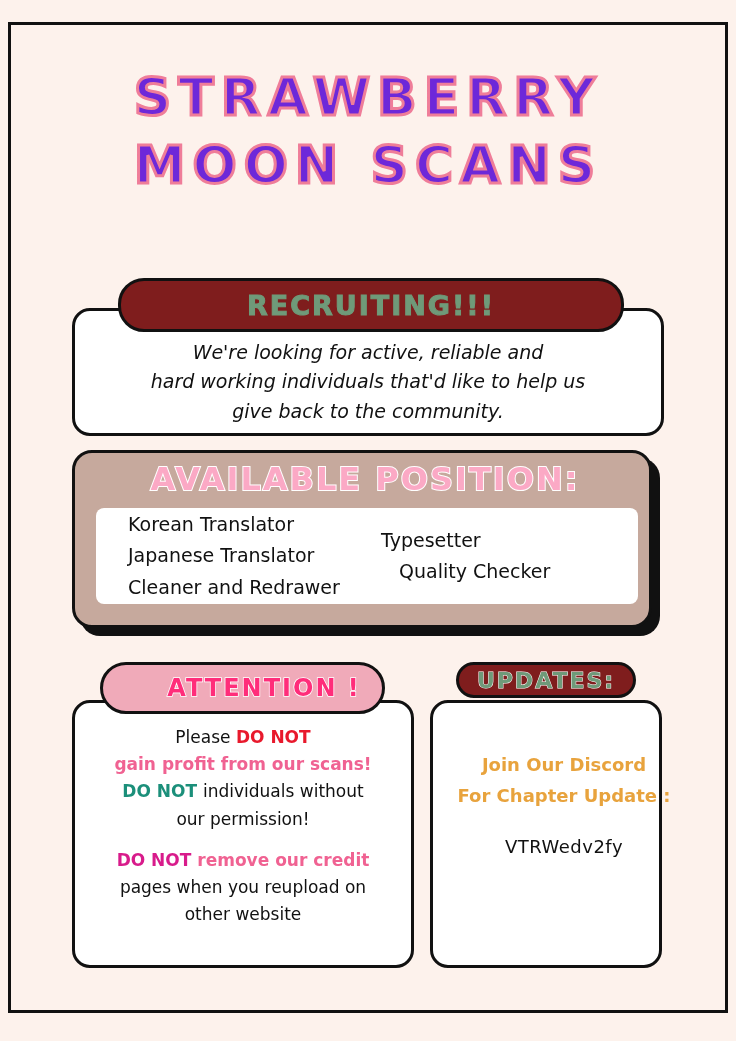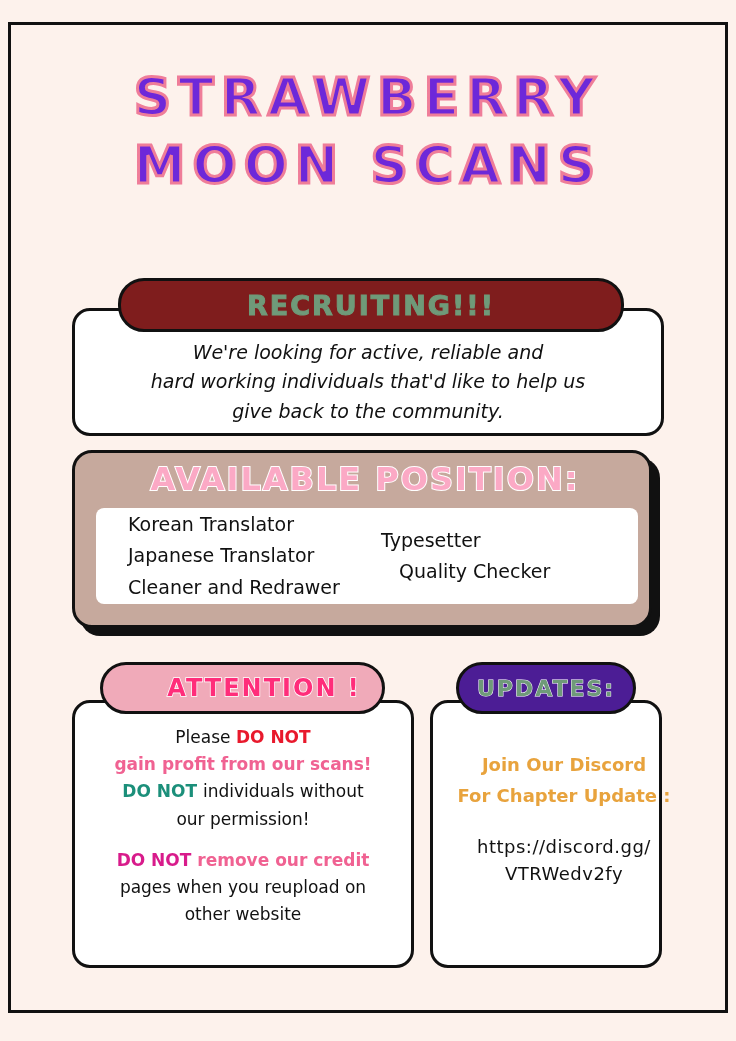--- a/index.html
+++ b/index.html
@@ -207,22 +207,22 @@
   .teal { color: #1b8f7a; font-weight: bold; }
   .magenta { color: #d81b8b; font-weight: bold; }
   .att-gap { height: 14px; }
 
   
   #updates-card {
     left: 430px; top: 700px; width: 232px; height: 268px;
     z-index: 1;
   }
   #updates-tab {
-    left: 456px; top: 662px; width: 180px; height: 52px;
-    background: #4c1d95;
+    left: 456px; top: 662px; width: 180px; height: 36px;
+    background: #7f1d1d;
   }
   #updates-tab .tab-label {
     color: #6f9a79;
     font-size: 22px;
     -webkit-text-stroke: 1px #ffffff;
     paint-order: stroke fill;
   }
   #updates-body {
     position: absolute;
     left: 430px; top: 750px; width: 268px;
@@ -306,18 +306,17 @@
   </div>
 
   <div class="card" id="updates-card"></div>
   <div class="tab" id="updates-tab">
     <span class="tab-label">Updates:</span>
   </div>
   <div id="updates-body">
     <div class="orange">Join Our Discord</div>
     <div class="orange">For Chapter Update :</div>
     <div class="link-text">
-      <div>https://discord.gg/</div>
       <div>VTRWedv2fy</div>
     </div>
   </div>
 
 </div>
 
 </body></html>

